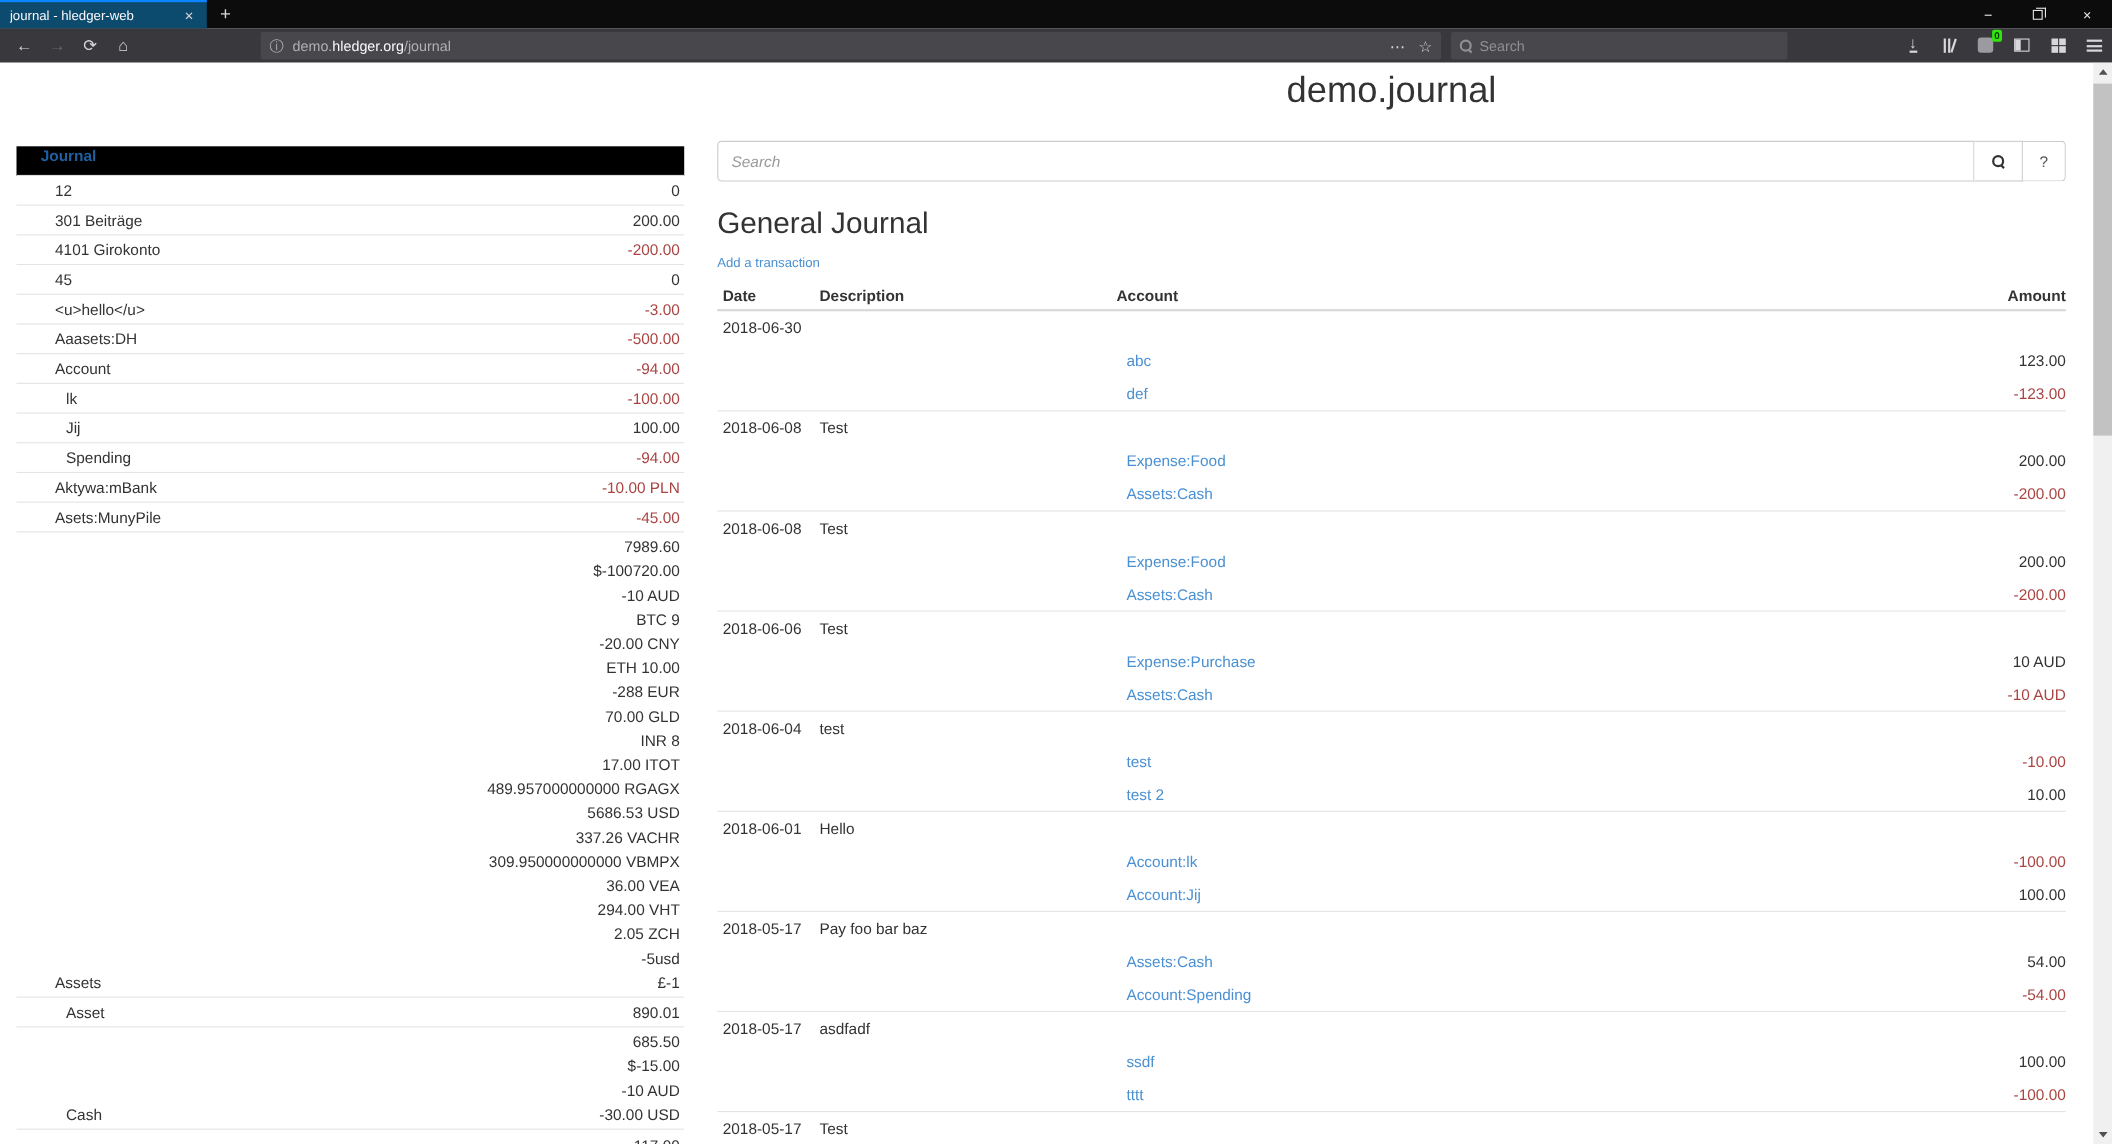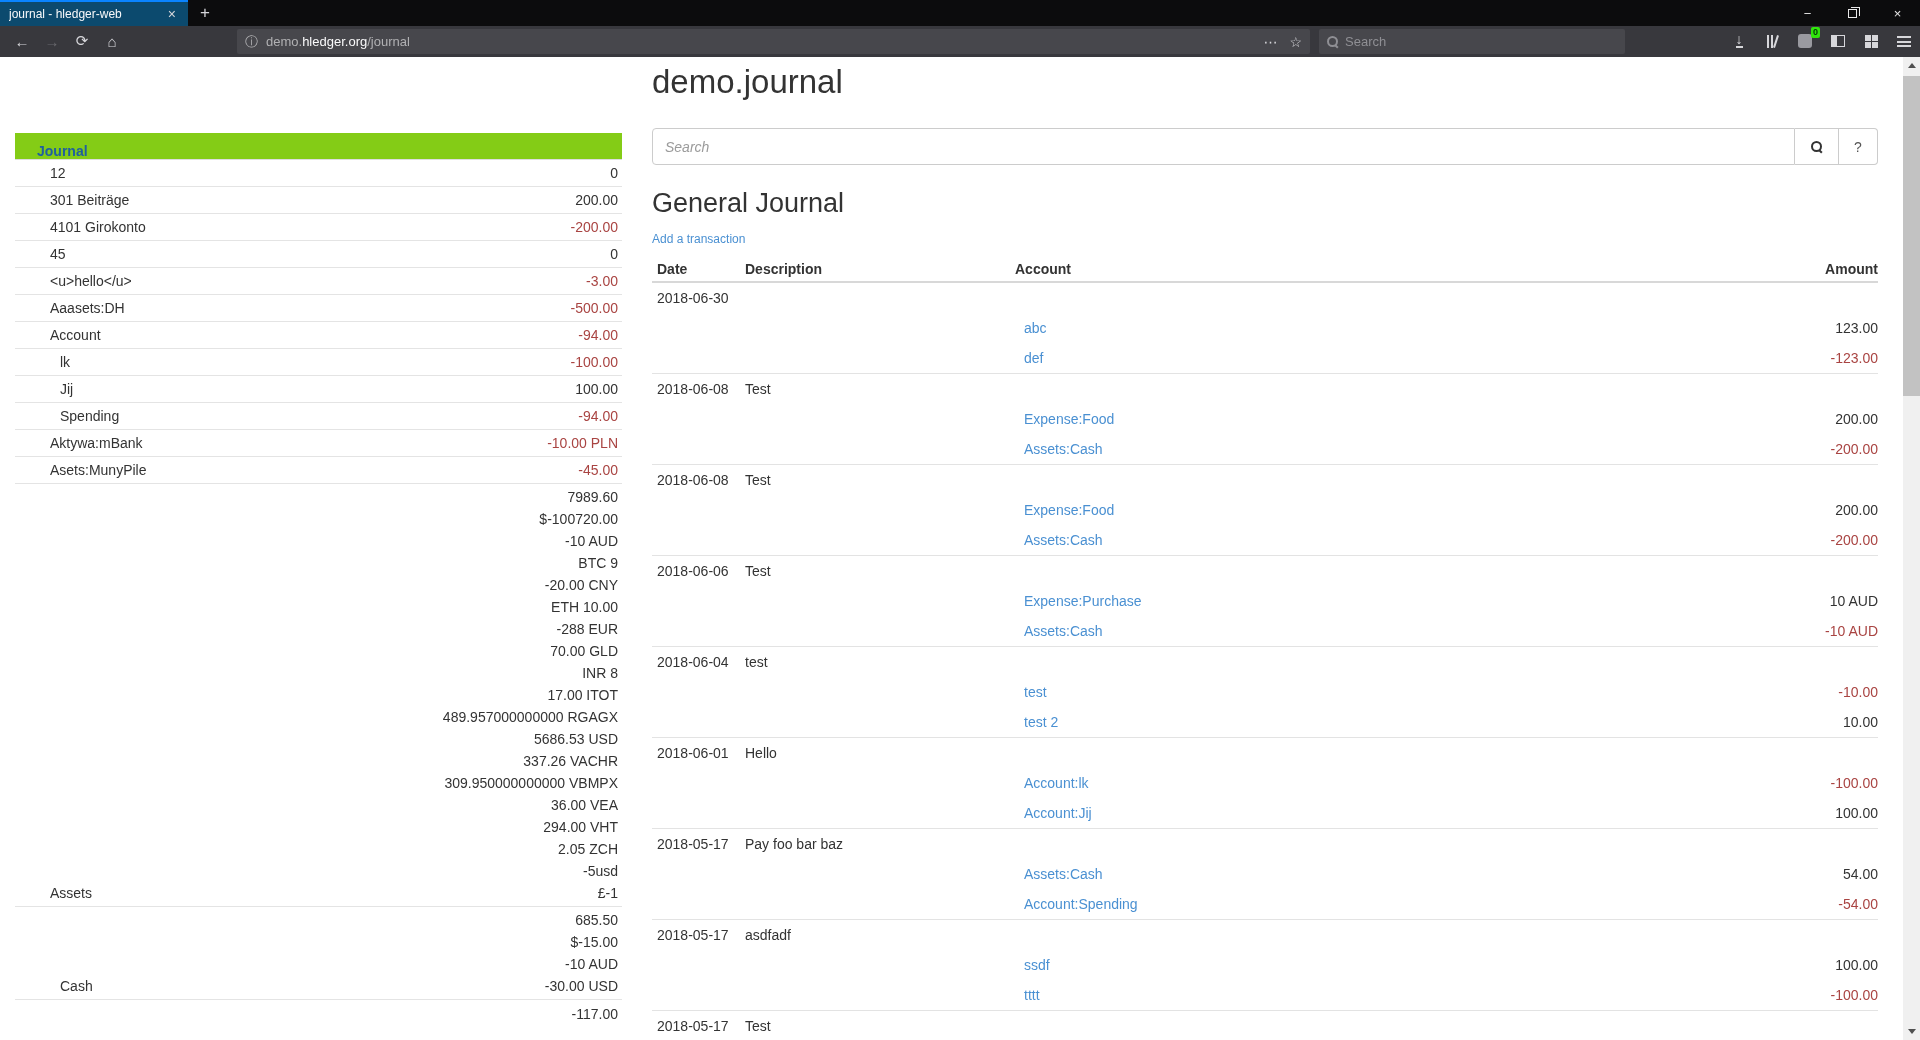--- a/index.html
+++ b/index.html
@@ -50,29 +50,29 @@
   
   .scrollbar { position:absolute; right:0; top:0; width:17px; height:983px; background:#f0f0f0; }
   .sb-arrow { position:absolute; left:0; width:17px; height:17px; display:flex; align-items:center; justify-content:center; }
   .sb-arrow.up { top:0; } .sb-arrow.down { bottom:0; }
   .tri-up { width:0; height:0; border-left:4px solid transparent; border-right:4px solid transparent; border-bottom:5px solid #505050; }
   .tri-down { width:0; height:0; border-left:4px solid transparent; border-right:4px solid transparent; border-top:5px solid #505050; }
   .sb-thumb { position:absolute; left:0; top:19px; width:17px; height:320px; background:#c2c2c2; }
 
   
   .sidebar { position:absolute; left:15px; top:76px; width:607px; }
-  .side-head { height:27px; background:#84cc16; border-bottom:1px solid #ddd; display:flex; align-items:flex-end; padding-left:22px; font-weight:bold; }
+  .side-head { height:27px; background:#000000; border-bottom:1px solid #ddd; display:flex; align-items:flex-start; padding-left:22px; font-weight:bold; }
   .side-row { display:flex; justify-content:space-between; align-items:flex-end; border-bottom:1px solid #e4e4e4; min-height:27px; padding:2px 4px 2px 0; }
   .side-row:last-child { border-bottom:none; }
   .side-name { line-height:22px; white-space:nowrap; }
   .side-amts { text-align:right; line-height:22px; white-space:nowrap; }
 
   
   .main { position:absolute; left:652px; top:0; width:1226px; }
-  h1.page-title { margin-top:6px; font-size:33px; line-height:38px; font-weight:normal; color:#333; }
+  h1.page-title { margin-top:6px; font-size:33px; line-height:38px; font-weight:normal; color:#333;text-align:center; }
   .search-group { margin-top:27px; height:37px; display:flex; }
   .search-input { flex:1; height:37px; border:1px solid #ccc; border-radius:4px 0 0 4px; padding:0 12px; font-size:14px; font-style:italic; color:#555; font-family:"Liberation Sans", sans-serif; outline:none; }
   .search-input::placeholder { color:#9b9b9b; font-style:italic; }
   .btn-ig { width:44px; height:37px; border:1px solid #ccc; border-left:none; background:#fff; display:flex; align-items:center; justify-content:center; color:#333; font-size:14px; }
   .btn-ig.last { width:39px; border-radius:0 4px 4px 0; color:#555; }
   h2.section-title { margin-top:23px; font-size:27px; line-height:30px; font-weight:normal; color:#333; }
   .add-link { display:inline-block; margin-top:14px; color:#4a90d2; text-decoration:none; font-size:12px; }
   .jtable { margin-top:11px; }
   .thead { display:flex; align-items:center; height:26px; border-bottom:2px solid #d8d8d8; font-weight:bold; }
   .h-date { flex:0 0 93px; padding-left:5px; }
@@ -255,20 +255,26 @@
             <div>337.26 VACHR</div>
             <div>309.950000000000 VBMPX</div>
             <div>36.00 VEA</div>
             <div>294.00 VHT</div>
             <div>2.05 ZCH</div>
             <div>-5usd</div>
             <div>£-1</div>
           </span>
         </div>
         <div class="side-row">
+          <span class="side-name" style="padding-left: 45px;">Asset</span>
+          <span class="side-amts">
+            <div>890.01</div>
+          </span>
+        </div>
+        <div class="side-row">
           <span class="side-name" style="padding-left: 45px;">Cash</span>
           <span class="side-amts">
             <div>685.50</div>
             <div>$-15.00</div>
             <div>-10 AUD</div>
             <div>-30.00 USD</div>
           </span>
         </div>
         <div class="side-row">
           <span class="side-name" style="padding-left: 35px;"></span>

